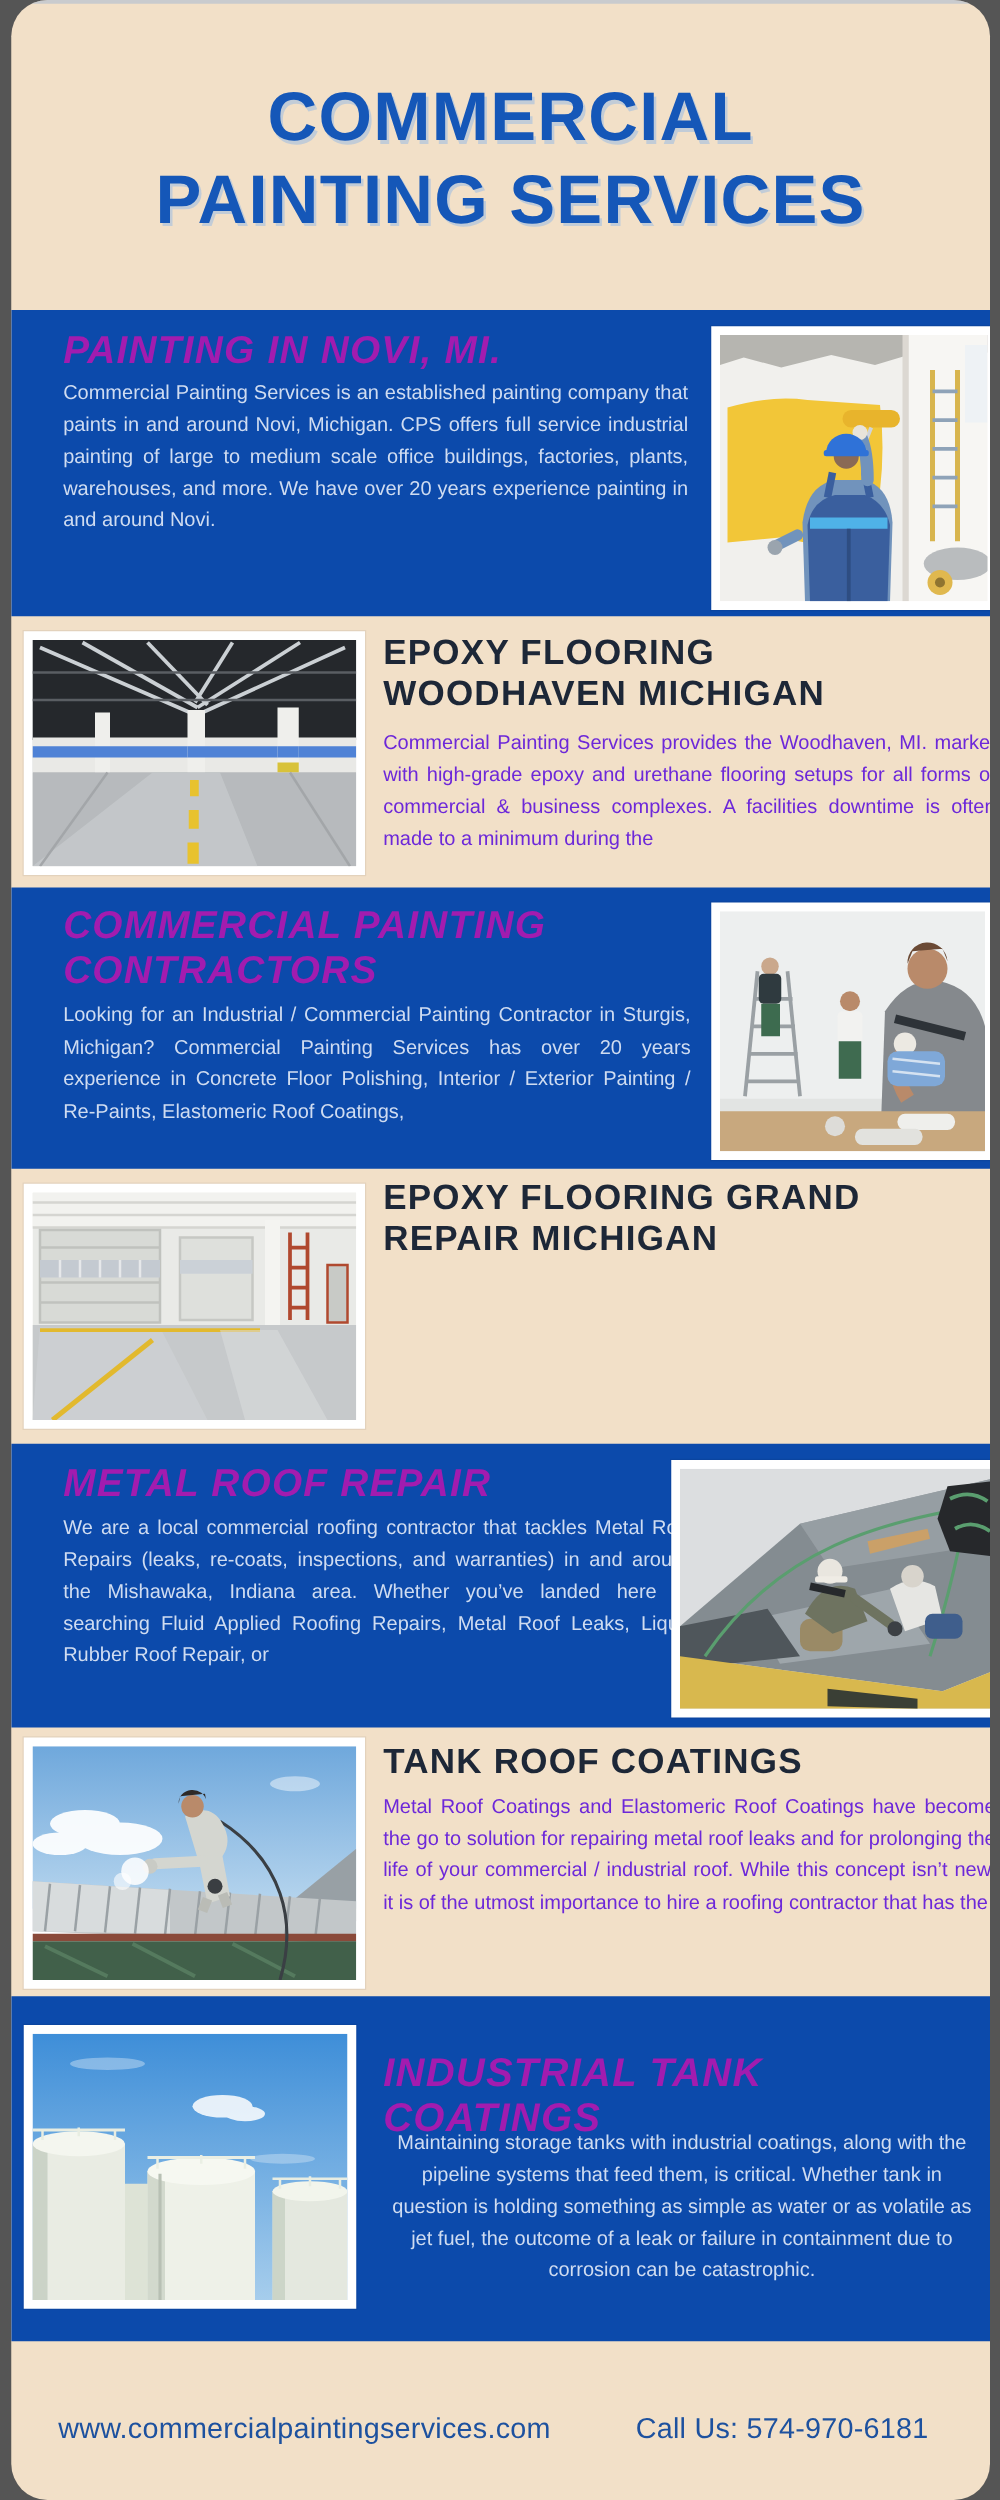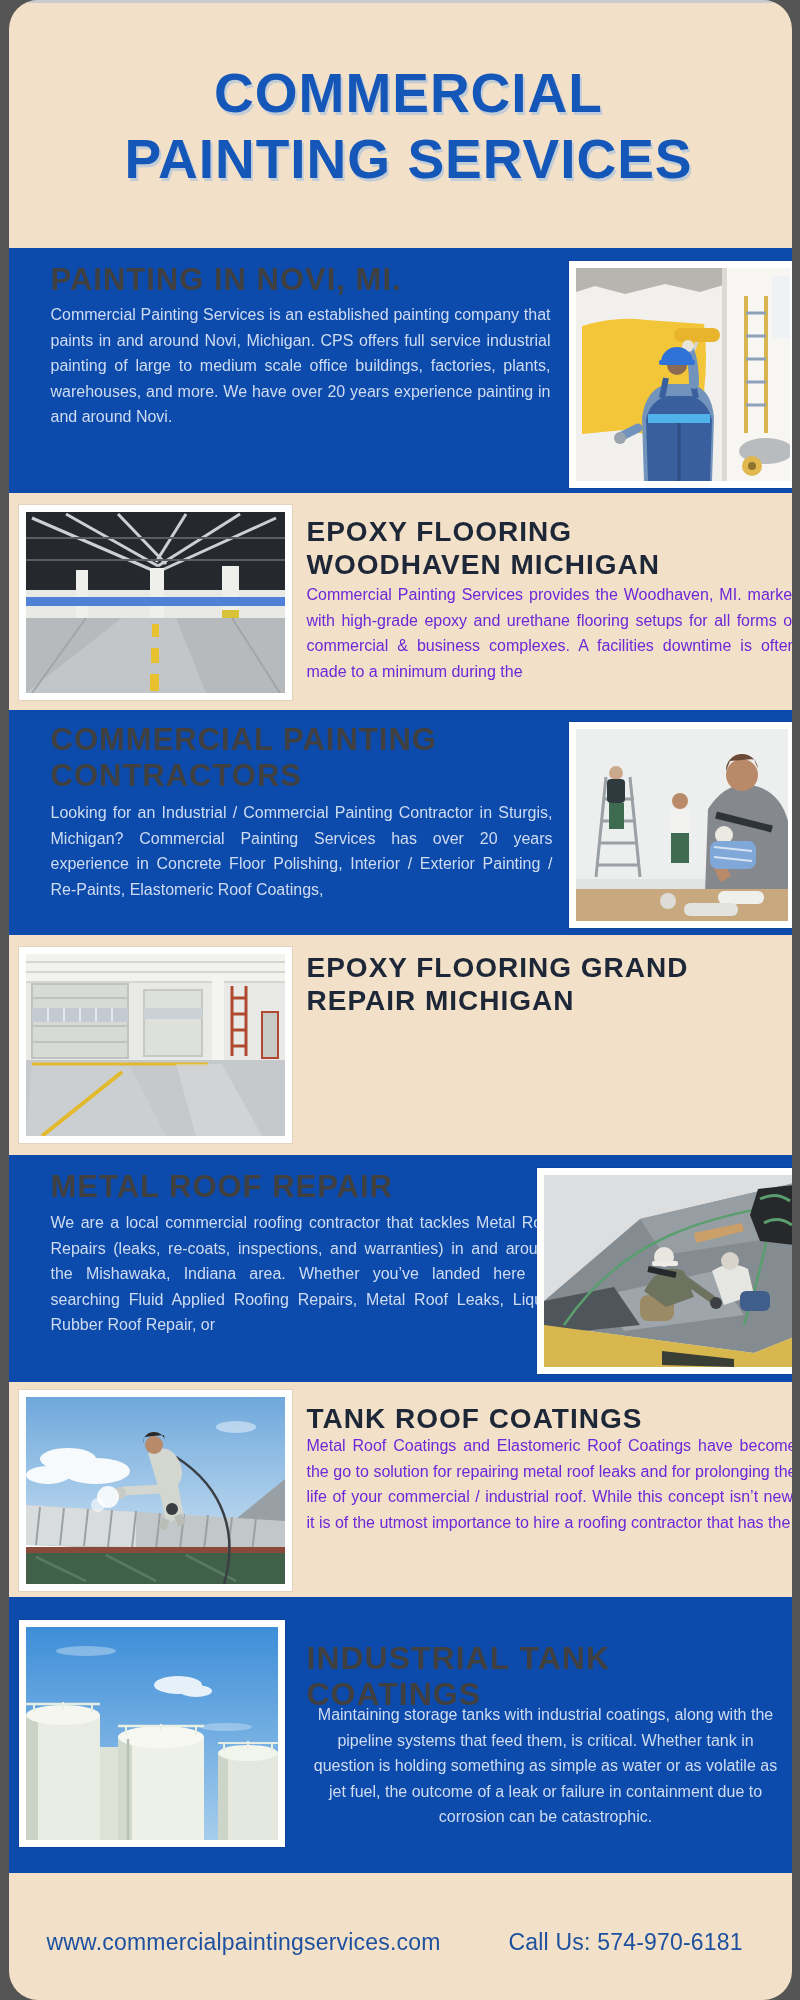--- a/index.html
+++ b/index.html
@@ -11,26 +11,26 @@
   }
   .topline{position:absolute;top:0;left:0;width:800px;height:3px;background:#aebdd2;opacity:.6;}
   .band{position:absolute;left:0;width:800px;background:#0c4aab;}
   .page-title{
     position:absolute;left:0;top:60px;width:800px;text-align:center;
     font-size:55px;line-height:66px;font-weight:bold;letter-spacing:1px;
     color:#1557b8;white-space:pre-line;
     text-shadow:2px 3px 0 rgba(154,188,228,.55);
   }
   .h-blue{
-    position:absolute;font-weight:bold;color:#404040;
-    font-size:31px;line-height:36px;letter-spacing:1px;white-space:pre-line;
+    position:absolute;font-weight:bold;color:#a21caf;
+    font-size:31px;line-height:36px;letter-spacing:1px;white-space:pre-line;font-style:italic;
   }
   .h-cream{
     position:absolute;font-weight:bold;color:#1d2737;
-    font-size:28px;line-height:33px;letter-spacing:1px;white-space:pre-line;margin-top:10px;
+    font-size:28px;line-height:33px;letter-spacing:1px;white-space:pre-line;
   }
   .body-txt{
     position:absolute;font-size:16px;line-height:25.5px;text-align:justify;
   }
   .body-blue{color:#cfdcf1;}
   .body-cream{color:#6d28d9;}
   .photo{
     position:absolute;background:#ffffff;padding:7px;box-sizing:border-box;
     box-shadow:0 0 0 1px rgba(0,0,0,.06);
   }

